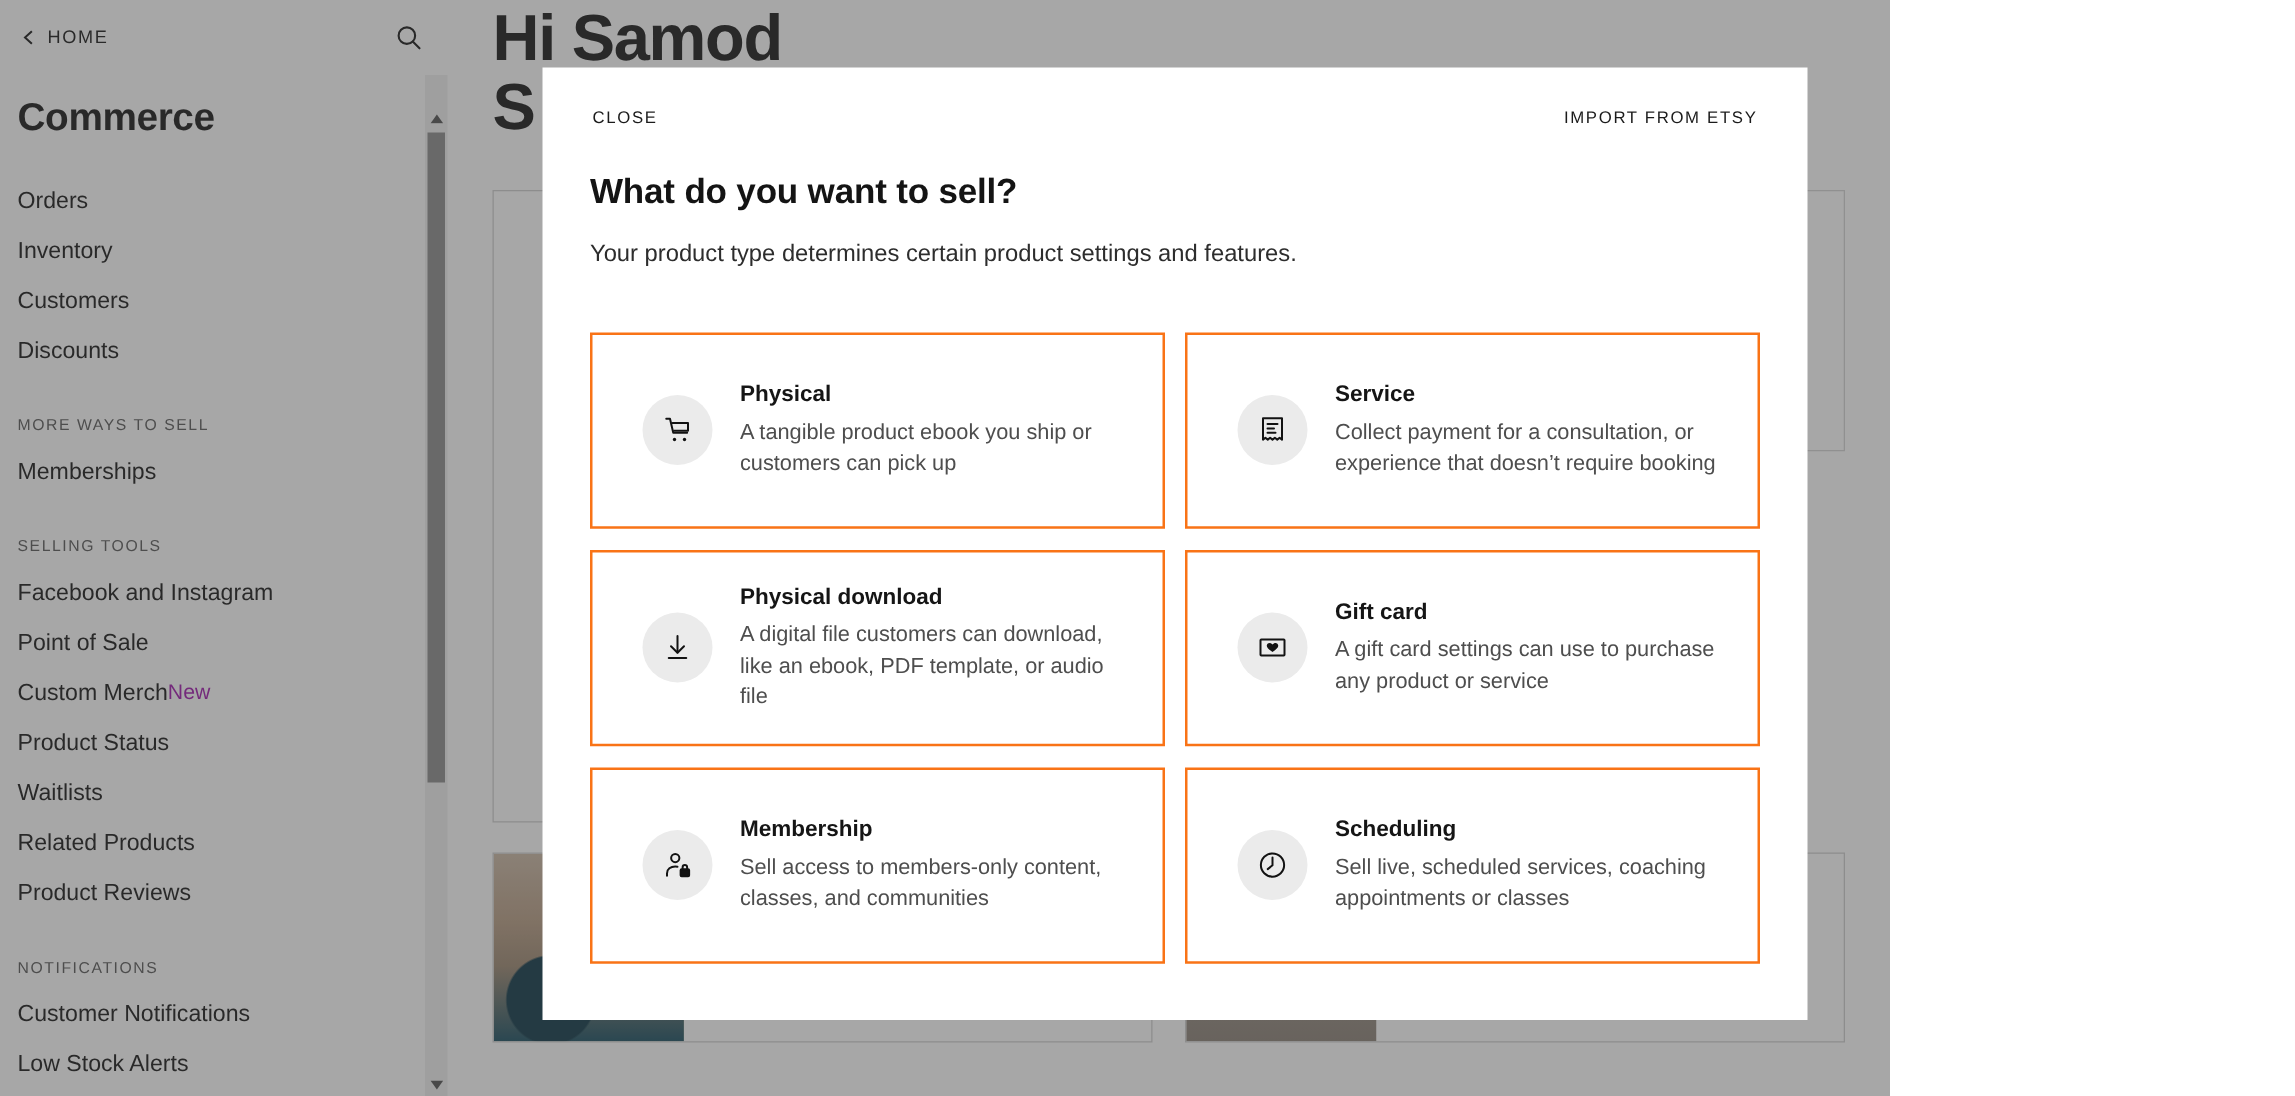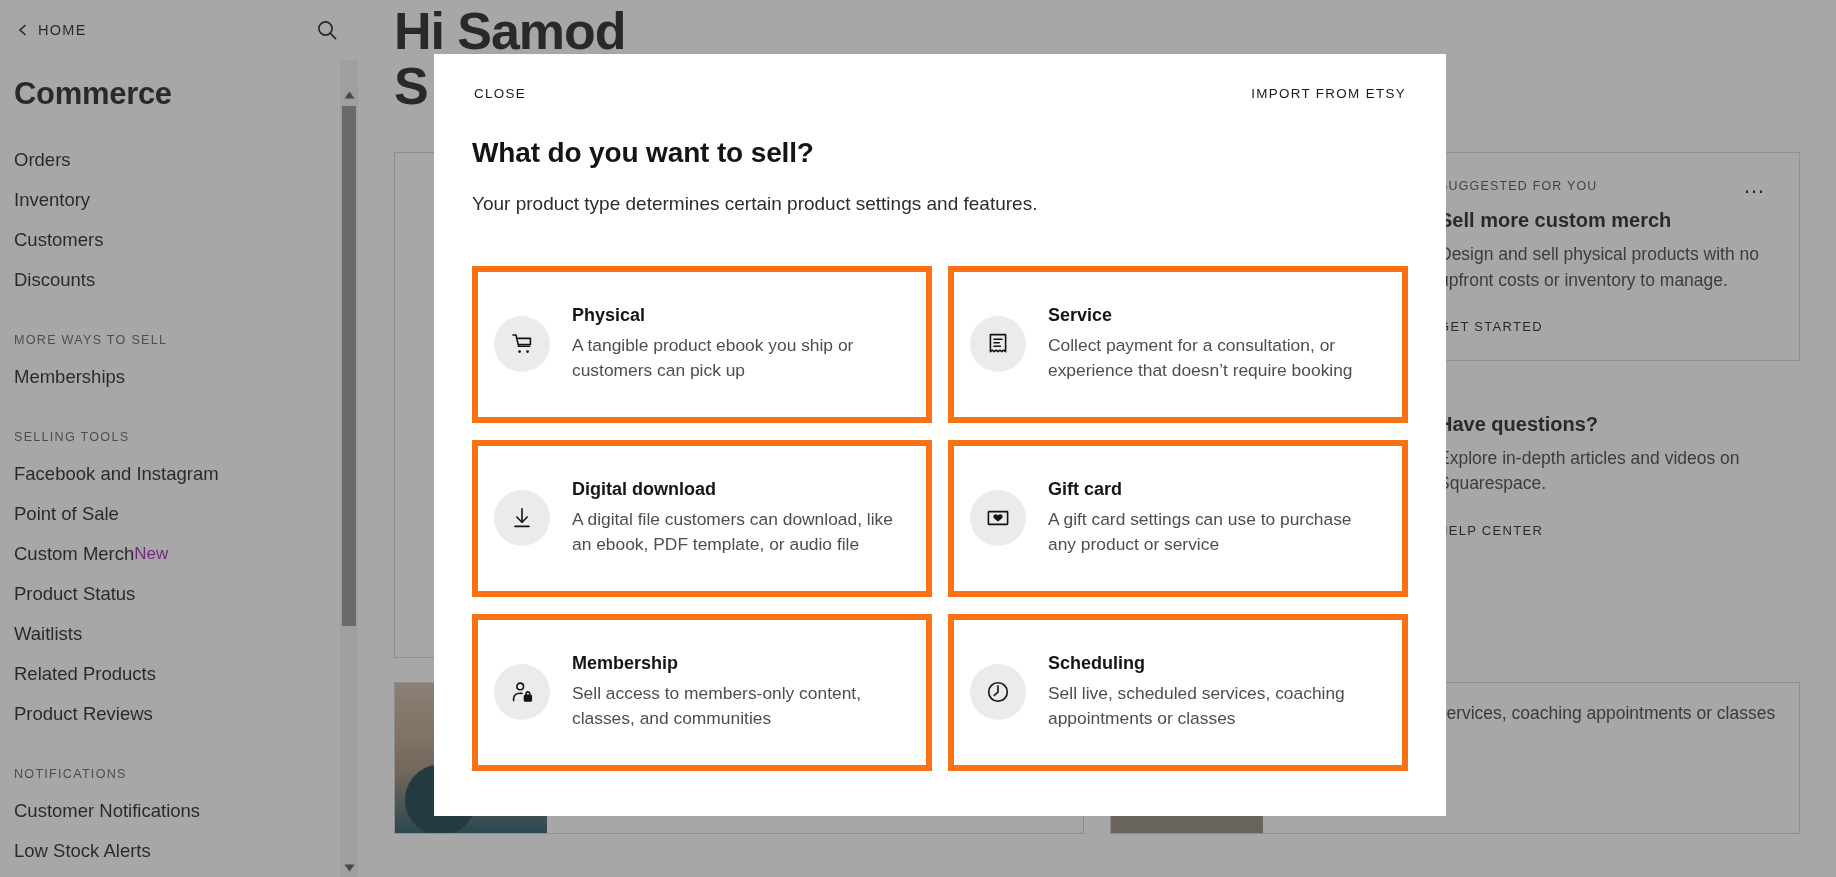--- a/index.html
+++ b/index.html
@@ -3,21 +3,21 @@
 <meta charset="utf-8">
 <title>Commerce — What do you want to sell?</title>
 <style>
   * { box-sizing: border-box; margin: 0; padding: 0; }
   html, body {
     width: 1836px; height: 877px;
     font-family: "Liberation Sans", "DejaVu Sans", sans-serif;
     background: #ffffff;
     overflow: hidden;
   }
-  #root { position: relative; width: 1836px; height: 877px; }
+  #root { position: relative; width: 1512px; height: 877px; }
 
   
   .app { position: absolute; inset: 0; display: flex; background:#fff; }
 
   
   .sidebar {
     position: relative;
     width: 364px; height: 877px;
     background: #ffffff;
     flex: 0 0 364px;
@@ -153,24 +153,24 @@
     letter-spacing: -.005em; margin-bottom: 22px;
   }
   .modal-sub { font-size: 19px; color: #2d2d2d; line-height: 1.4; }
 
   .grid {
     margin-top: 48px;
     display: grid; grid-template-columns: 1fr 1fr;
     column-gap: 16px; row-gap: 17px;
   }
   .card {
-    border: 6px solid #f97316; background: #fff;
+    border: 2px solid #f97316; background: #fff;
     height: 157px;
     display: flex; align-items: center; gap: 22px;
-    padding: 0 26px 0 16px; cursor: pointer;
+    padding: 0 26px 0 40px; cursor: pointer;
   }
   .card-ico {
     flex: 0 0 56px; width: 56px; height: 56px; border-radius: 50%;
     background: #ebebeb; display:flex; align-items:center; justify-content:center;
   }
   .card-txt { flex: 1 1 auto; }
   .card-t { font-size: 18px; font-weight: 700; color:#151515; margin-bottom: 7px; }
   .card-d { font-size: 17.4px; line-height: 1.42; color:#4e4e4e; }
 
   svg { display: block; }
@@ -359,21 +359,21 @@
           </div>
           <div class="card">
             <div class="card-ico">
               <svg width="26" height="26" viewBox="0 0 26 26" fill="none" stroke="#131313" stroke-width="1.6" stroke-linecap="round" stroke-linejoin="round">
                 <line x1="13" y1="3.8" x2="13" y2="17"></line>
                 <polyline points="7.8,12 13,17.2 18.2,12"></polyline>
                 <line x1="6" y1="21.4" x2="20" y2="21.4"></line>
               </svg>
             </div>
             <div class="card-txt">
-              <div class="card-t">Digital download</div>
+              <div class="card-t">Physical download</div>
               <div class="card-d">A digital file customers can download, like an ebook, PDF template, or audio file</div>
             </div>
           </div>
           <div class="card">
             <div class="card-ico">
               <svg width="26" height="26" viewBox="0 0 26 26" fill="none" stroke="#131313" stroke-width="1.6" stroke-linecap="round" stroke-linejoin="round">
                 <rect x="3.4" y="6.6" width="19.2" height="12.8" rx="0.6"></rect>
                 <path d="M13 16.6 C10 14.3 8.4 13.1 8.4 11.5 c0-1.25 1-2.2 2.25-2.2 0.85 0 1.7 0.45 2.35 1.3 0.65-0.85 1.5-1.3 2.35-1.3 1.25 0 2.25 0.95 2.25 2.2 0 1.6-1.6 2.8-4.6 5.1z" fill="#131313" stroke="none"></path>
               </svg>
             </div>

